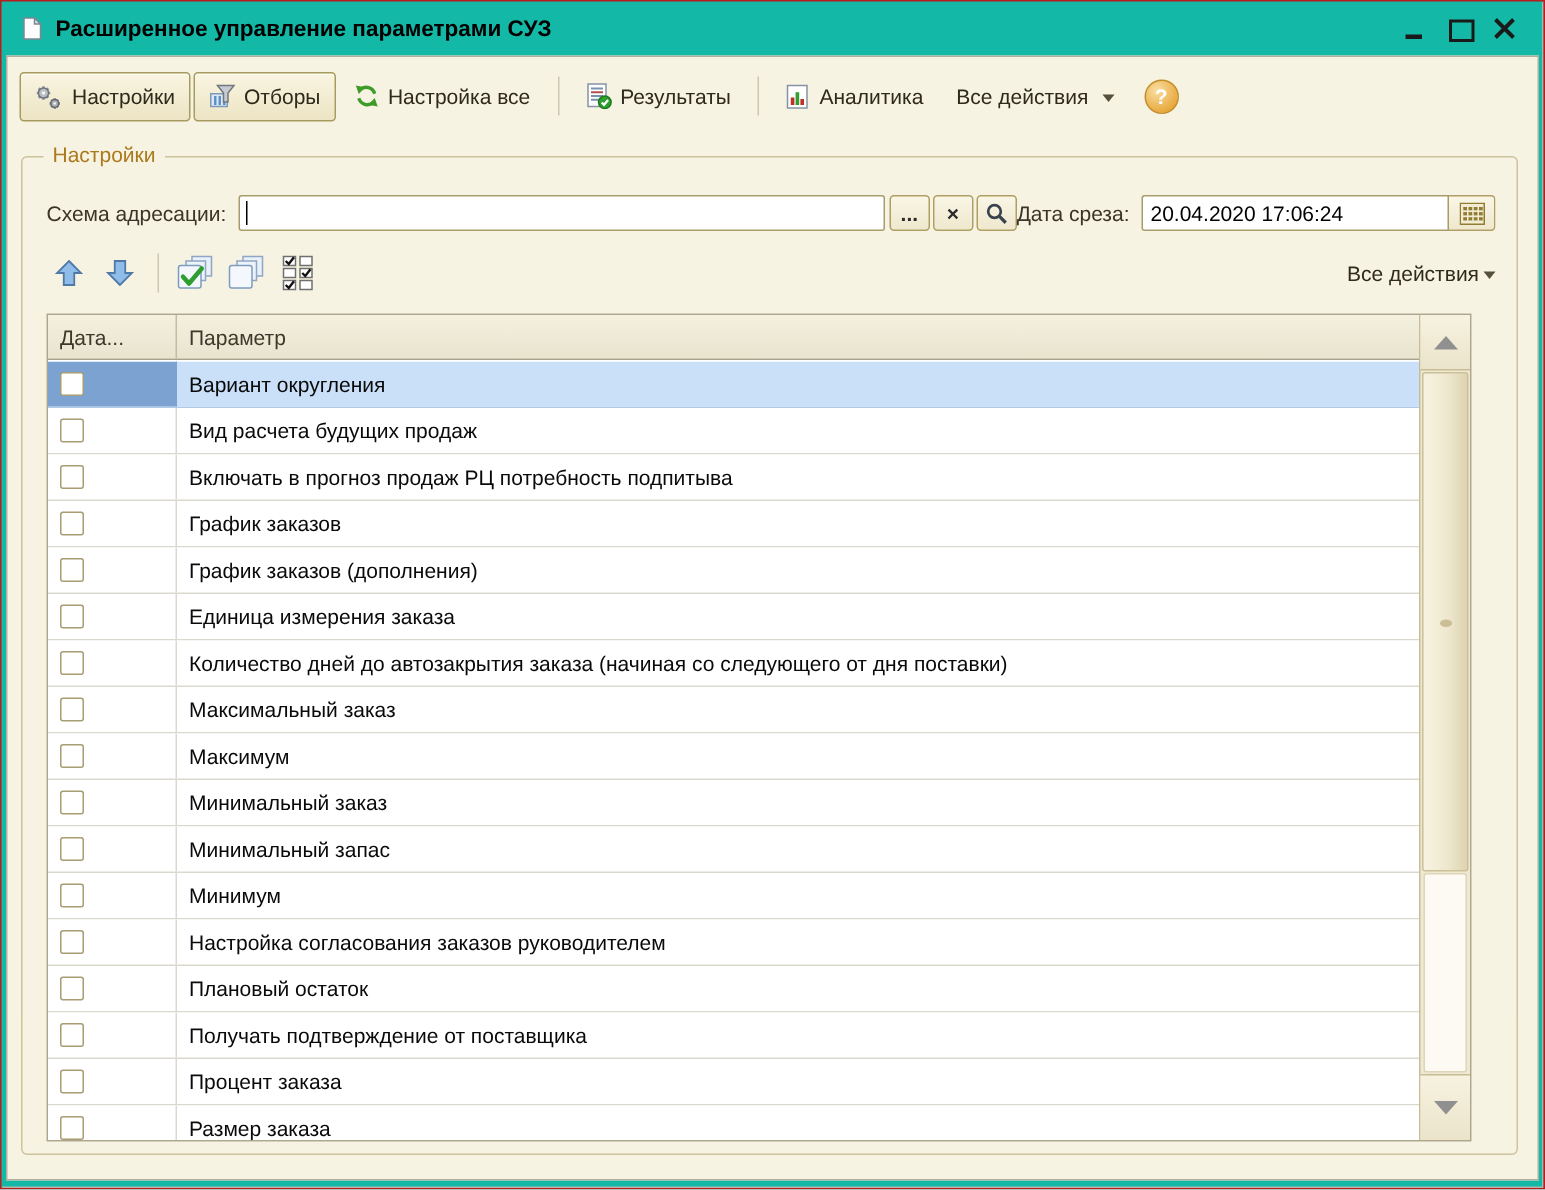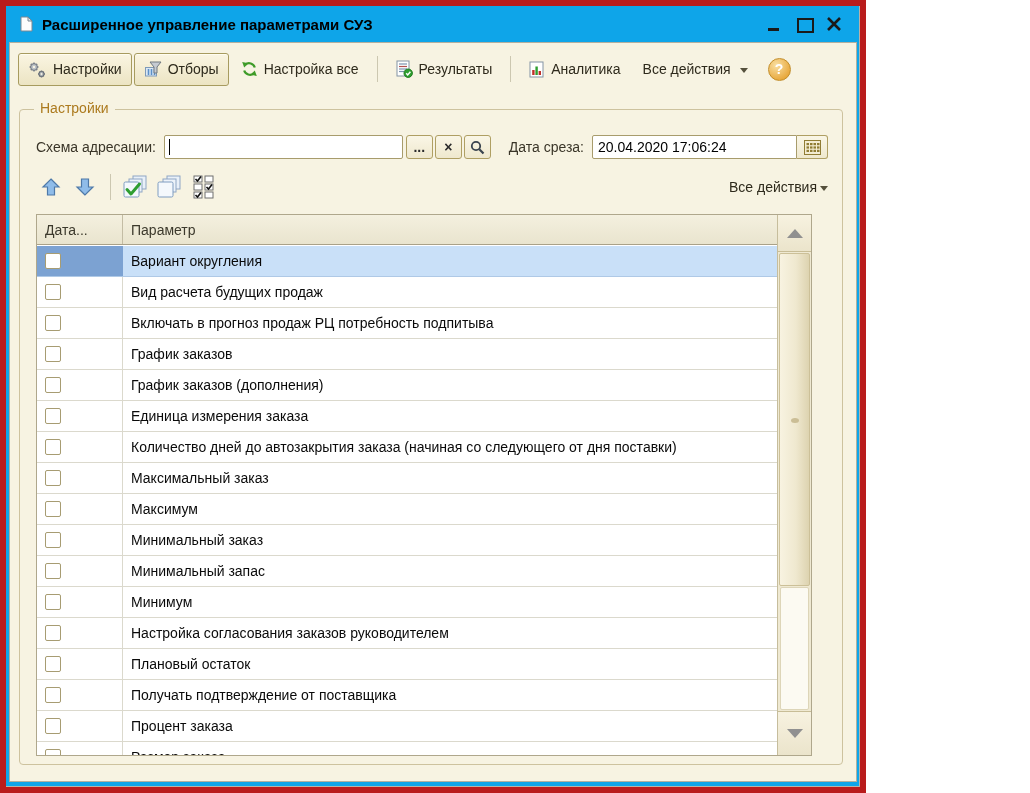--- a/index.html
+++ b/index.html
@@ -1,19 +1,19 @@
 <!DOCTYPE html>
 <html><head>
 <meta charset="utf-8">
 <style>
   * { box-sizing: border-box; margin: 0; padding: 0; }
   body { font-family: "Liberation Sans", sans-serif; background: #fff; }
 
-  .window { position: relative; width: 866px; height: 793px;
-    background: #0ea5e9; border: 6px solid #b91c1c;
+  .window { position: relative; width: 1030px; height: 793px;
+    background: #14b8a6; border: 1px solid #b91c1c;
     box-shadow: inset -1px -1px 0 #B6B2A9; }
 
   
   .titlebar { position: absolute; top: 0; left: 0; right: 0; height: 36px;
     display: flex; align-items: center; padding: 0 12px; }
   .title-text { font-size: 15px; font-weight: bold; color: #000; margin-left: 8px; }
   .win-btns { margin-left: auto; display: flex; align-items: center; gap: 14px; padding-right: 6px; }
   .wb { width: 16px; height: 14px; position: relative; cursor: default; }
   .wb-min::after { content: ""; position: absolute; left: 2px; bottom: 0; width: 11px; height: 3px; background: #1A1A1A; }
   .wb-max::after { content: ""; position: absolute; left: 1px; top: 1px; width: 13px; height: 11px; border: 2px solid #1A1A1A; }
@@ -49,21 +49,21 @@
   .flabel { font-size: 14px; color: #3A3528; margin-right: 8px; white-space: nowrap; }
   .text-input { height: 24px; border: 1px solid #A89C6C; border-radius: 2px; background: #FFF;
     font-family: "Liberation Sans", sans-serif; font-size: 14px; color: #000; padding: 0 5px; outline: none; }
   .addr-wrap { flex: 1; position: relative; display: flex; }
   .addr-wrap .text-input { flex: 1; }
   .caret-bar { position: absolute; left: 5px; top: 4px; width: 1px; height: 16px; background: #000; }
   .btn-cluster { display: flex; gap: 2px; margin-left: 3px; }
   .sbtn { width: 27px; height: 24px; border: 1px solid #AF9F63; border-radius: 3px;
     background: linear-gradient(#FAF6E6, #EFE8CE); display: flex; align-items: center; justify-content: center;
     font-size: 14px; font-weight: bold; color: #2B2B2B; cursor: default; }
-  .lbl-date { margin-left: 18px; }
+  .lbl-date { }
   .date-wrap { display: flex; width: 236px; border-radius: 11px; }
   .date-wrap .text-input { flex: 1; border-top-right-radius: 0; border-bottom-right-radius: 0; }
   .cal-btn { width: 31px; border-left: none; border-top-left-radius: 0; border-bottom-left-radius: 0; }
 
   
   .mini-toolbar { position: absolute; top: 62px; left: 16px; right: 14px; height: 30px;
     display: flex; align-items: center; gap: 4px; }
   .mini-btn { width: 30px; height: 28px; display: flex; align-items: center; justify-content: center;
     border-radius: 3px; cursor: default; }
   .mini-spacer { flex: 1; }

